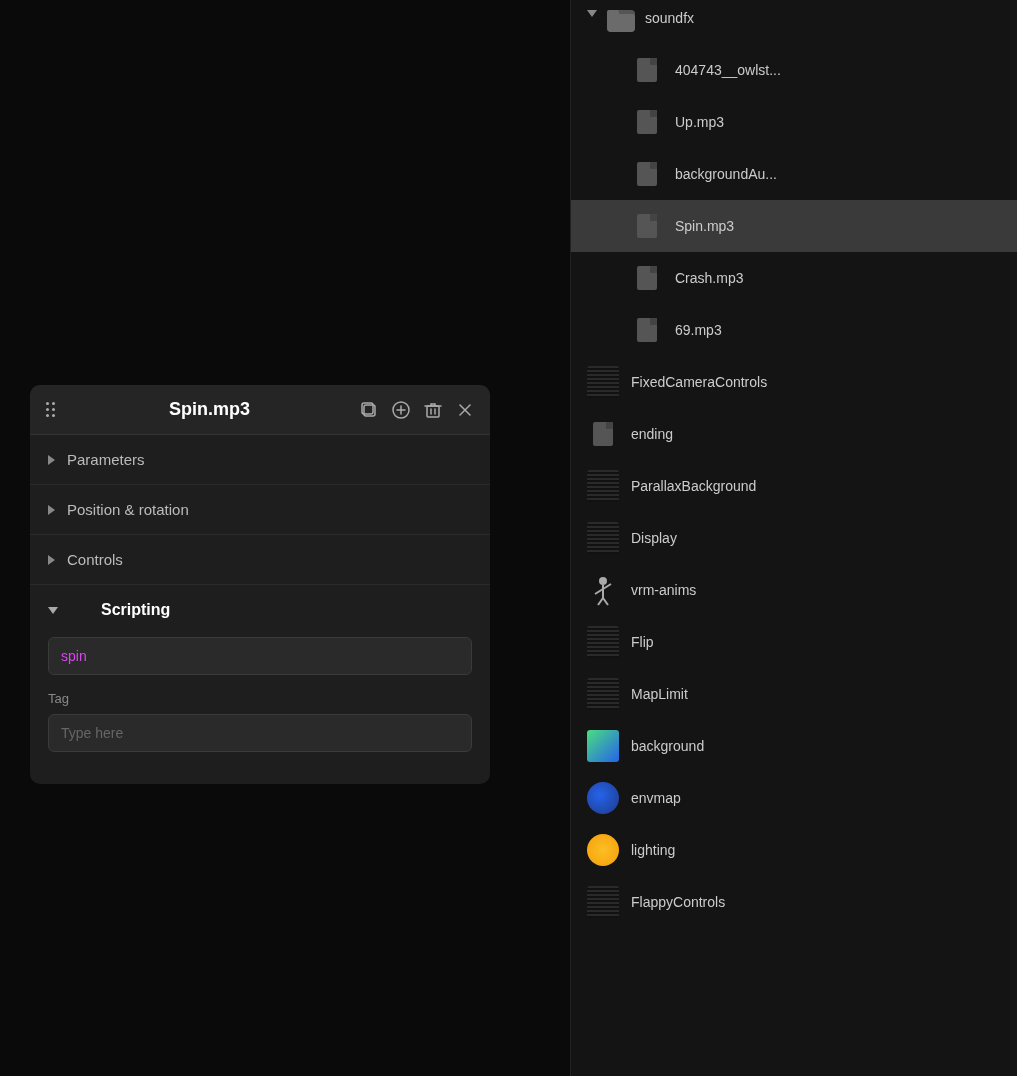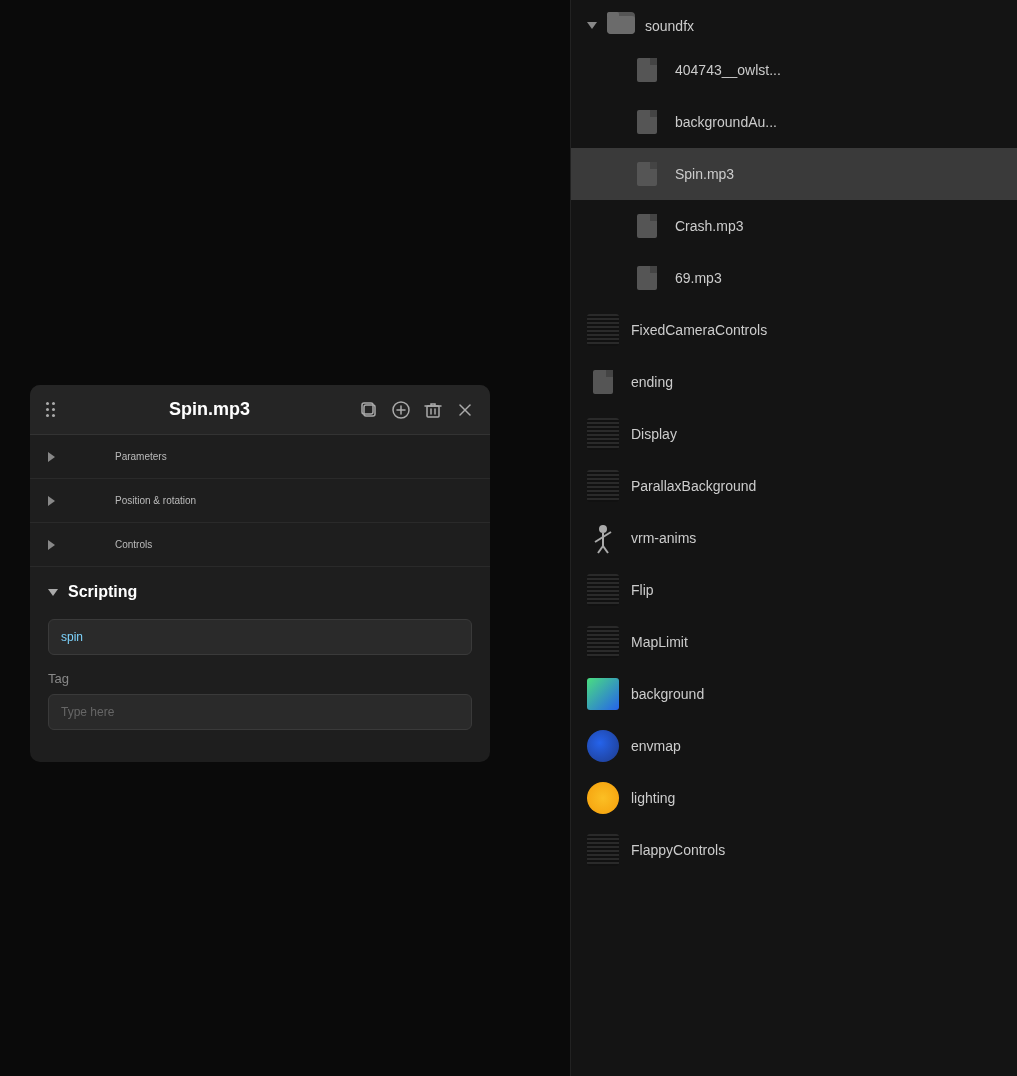--- a/index.html
+++ b/index.html
@@ -95,23 +95,22 @@
       width: 0;
       height: 0;
       border-top: 5px solid transparent;
       border-bottom: 5px solid transparent;
       border-left: 7px solid #888;
       margin-right: 12px;
       flex-shrink: 0;
     }
 
     .section-label {
-      font-size: 10px;
+      font-size: 15px;
       color: #bbb;
-      margin-left: 48px;
     }
 
     .scripting-section {
       padding: 16px 18px;
     }
 
     .scripting-header {
       display: flex;
       align-items: center;
       margin-bottom: 18px;
@@ -125,36 +124,37 @@
       border-right: 5px solid transparent;
       border-top: 7px solid #aaa;
       margin-right: 10px;
       flex-shrink: 0;
     }
 
     .scripting-title {
       font-size: 16px;
       font-weight: 600;
       color: #fff;
+      margin-left: 33px;
     }
 
     .field-label {
       font-size: 13px;
       color: #888;
       margin-bottom: 8px;
     }
 
     .field-input {
       width: 100%;
       background: #2a2a2a;
       border: 1px solid #3a3a3a;
       border-radius: 6px;
       padding: 10px 12px;
-      color: #7dd3fc;
-      font-size: 12px;
+      color: #d946ef;
+      font-size: 14px;
       margin-bottom: 16px;
       outline: none;
     }
 
     .field-input::placeholder {
       color: #666;
     }
 
     
     .right-panel {
@@ -200,21 +200,21 @@
       font-size: 18px;
     }
 
     .tree-item-name {
       font-size: 14px;
       color: #ccc;
     }
 
     .soundfx-folder {
       display: flex;
-      align-items: flex-end;
+      align-items: flex-start;
       padding: 10px 16px;
       cursor: pointer;
       min-height: 44px;
     }
 
     .folder-chevron {
       width: 0;
       height: 0;
       border-top: 5px solid transparent;
       border-bottom: 5px solid transparent;
@@ -363,30 +363,40 @@
     <div class="tree-item-icon">
       <svg width="20" height="24" viewBox="0 0 20 24" fill="none">
         <rect x="0" y="0" width="20" height="24" rx="2" fill="#555"></rect>
         <path d="M13 0 L20 7 L13 7 Z" fill="#3a3a3a"></path>
         <rect x="13" y="0" width="7" height="7" rx="0" fill="#444"></rect>
       </svg>
     </div>
     <span class="tree-item-name">404743__owlst...</span>
   </div>
 
-
-
   <div class="tree-item sub-item">
     <div class="tree-item-icon">
       <svg width="20" height="24" viewBox="0 0 20 24" fill="none">
         <rect x="0" y="0" width="20" height="24" rx="2" fill="#555"></rect>
         <path d="M13 0 L20 7 L13 7 Z" fill="#3a3a3a"></path>
         <rect x="13" y="0" width="7" height="7" rx="0" fill="#444"></rect>
       </svg>
     </div>
+    <span class="tree-item-name">Up.mp3</span>
+  </div>
+
+
+  <div class="tree-item sub-item">
+    <div class="tree-item-icon">
+      <svg width="20" height="24" viewBox="0 0 20 24" fill="none">
+        <rect x="0" y="0" width="20" height="24" rx="2" fill="#555"></rect>
+        <path d="M13 0 L20 7 L13 7 Z" fill="#3a3a3a"></path>
+        <rect x="13" y="0" width="7" height="7" rx="0" fill="#444"></rect>
+      </svg>
+    </div>
     <span class="tree-item-name">backgroundAu...</span>
   </div>
 
   <div class="tree-item sub-item selected">
     <div class="tree-item-icon">
       <svg width="20" height="24" viewBox="0 0 20 24" fill="none">
         <rect x="0" y="0" width="20" height="24" rx="2" fill="#555"></rect>
         <path d="M13 0 L20 7 L13 7 Z" fill="#3a3a3a"></path>
         <rect x="13" y="0" width="7" height="7" rx="0" fill="#444"></rect>
       </svg>
@@ -431,28 +441,28 @@
         <rect x="13" y="0" width="7" height="7" rx="0" fill="#444"></rect>
       </svg>
     </div>
     <span class="tree-item-name">ending</span>
   </div>
 
   <div class="tree-item">
     <div class="tree-item-icon">
       <div style="width:32px;height:32px;border-radius:3px;overflow:hidden;background:repeating-linear-gradient(0deg,#111 0px,#111 2px,#2a2a2a 2px,#2a2a2a 4px);"></div>
     </div>
+    <span class="tree-item-name">ParallaxBackground</span>
+  </div>
+
+  <div class="tree-item">
+    <div class="tree-item-icon">
+      <div style="width:32px;height:32px;border-radius:3px;overflow:hidden;background:repeating-linear-gradient(0deg,#111 0px,#111 2px,#2a2a2a 2px,#2a2a2a 4px);"></div>
+    </div>
     <span class="tree-item-name">Display</span>
-  </div>
-
-  <div class="tree-item">
-    <div class="tree-item-icon">
-      <div style="width:32px;height:32px;border-radius:3px;overflow:hidden;background:repeating-linear-gradient(0deg,#111 0px,#111 2px,#2a2a2a 2px,#2a2a2a 4px);"></div>
-    </div>
-    <span class="tree-item-name">ParallaxBackground</span>
   </div>
 
   <div class="tree-item">
     <div class="tree-item-icon">
       <svg width="28" height="32" viewBox="0 0 28 32" fill="none">
         <circle cx="14" cy="7" r="4" fill="#aaa"></circle>
         <line x1="14" y1="11" x2="14" y2="24" stroke="#aaa" stroke-width="2"></line>
         <line x1="14" y1="15" x2="6" y2="20" stroke="#aaa" stroke-width="2"></line>
         <line x1="14" y1="15" x2="22" y2="10" stroke="#aaa" stroke-width="2"></line>
         <line x1="14" y1="24" x2="9" y2="31" stroke="#aaa" stroke-width="2"></line>

